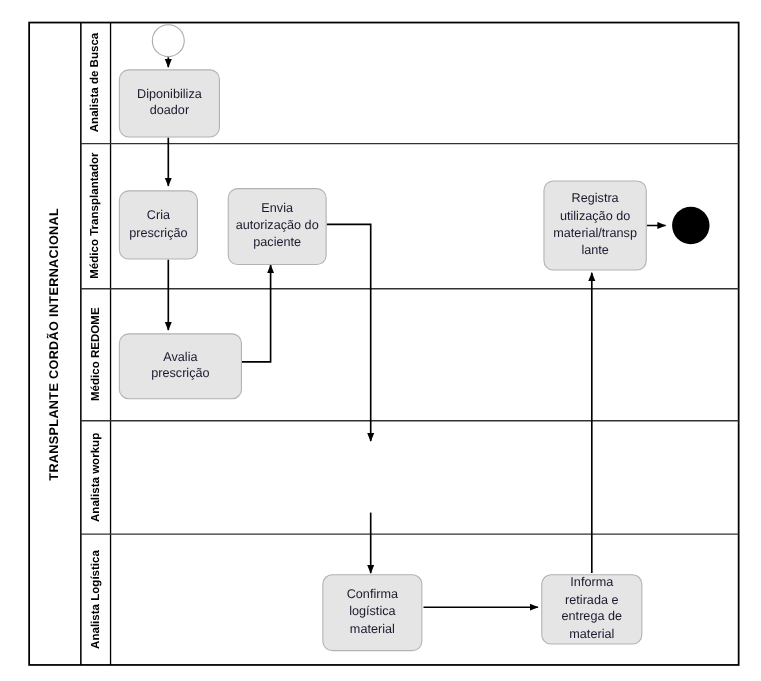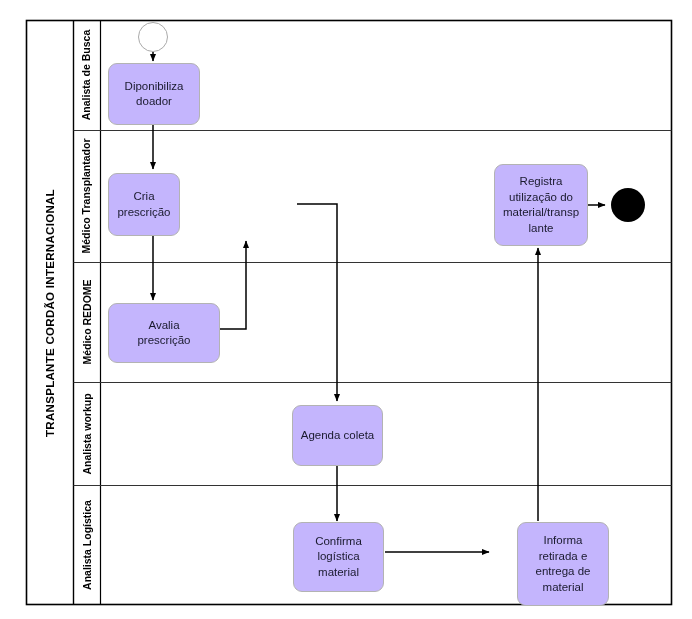--- a/index.html
+++ b/index.html
@@ -59,21 +59,21 @@
     transform: rotate(-90deg);
     white-space: nowrap;
     font-size: 10.5px;
     font-weight: bold;
     color: #000000;
     font-family: "Liberation Sans", sans-serif;
   }
   .task-box {
     position: absolute;
     box-sizing: border-box;
-    background: #c4b5fd;
+    background: #e5e5e5;
     border: 1.6px solid #b3b3b3;
     border-radius: 9px;
     display: flex;
     align-items: center;
     justify-content: center;
     text-align: center;
     font-size: 11.5px;
     line-height: 15.5px;
     color: #1a1a2e;
     padding: 2px 5px;
@@ -169,41 +169,43 @@
   <div class="end-event" style="left:611px;top:188px;width:34px;height:34px;"></div>
 
   <div class="task-box" style="left:108px;top:63px;width:92px;height:62px;">
     <span class="task-label">Diponibiliza
 doador</span>
   </div>
 
   <div class="task-box" style="left:108px;top:173px;width:72px;height:63px;">
     <span class="task-label">Cria prescrição</span>
   </div>
+  <div class="task-box" style="left:207px;top:171px;width:90px;height:70px;">
+    <span class="task-label">Envia
+autorização do
+paciente</span>
+  </div>
   <div class="task-box" style="left:494px;top:164px;width:94px;height:82px;">
     <span class="task-label">Registra
 utilização do
 material/transp
 lante</span>
   </div>
 
   <div class="task-box" style="left:108px;top:303px;width:112px;height:60px;">
     <span class="task-label">Avalia
 prescrição</span>
   </div>
 
-  <div class="task-box" style="left:292px;top:405px;width:91px;height:61px;">
-    <span class="task-label">Agenda coleta</span>
-  </div>
 
   <div class="task-box" style="left:293px;top:522px;width:91px;height:70px;align-items:center;">
     <span class="task-label">Confirma
 logística
 material</span>
   </div>
-  <div class="task-box" style="left:517px;top:522px;width:92px;height:84px;">
+  <div class="task-box" style="left:492px;top:522px;width:92px;height:64px;">
     <span class="task-label">Informa
 retirada e
 entrega de
 material</span>
   </div>
 
 </div>
 
 </body></html>

